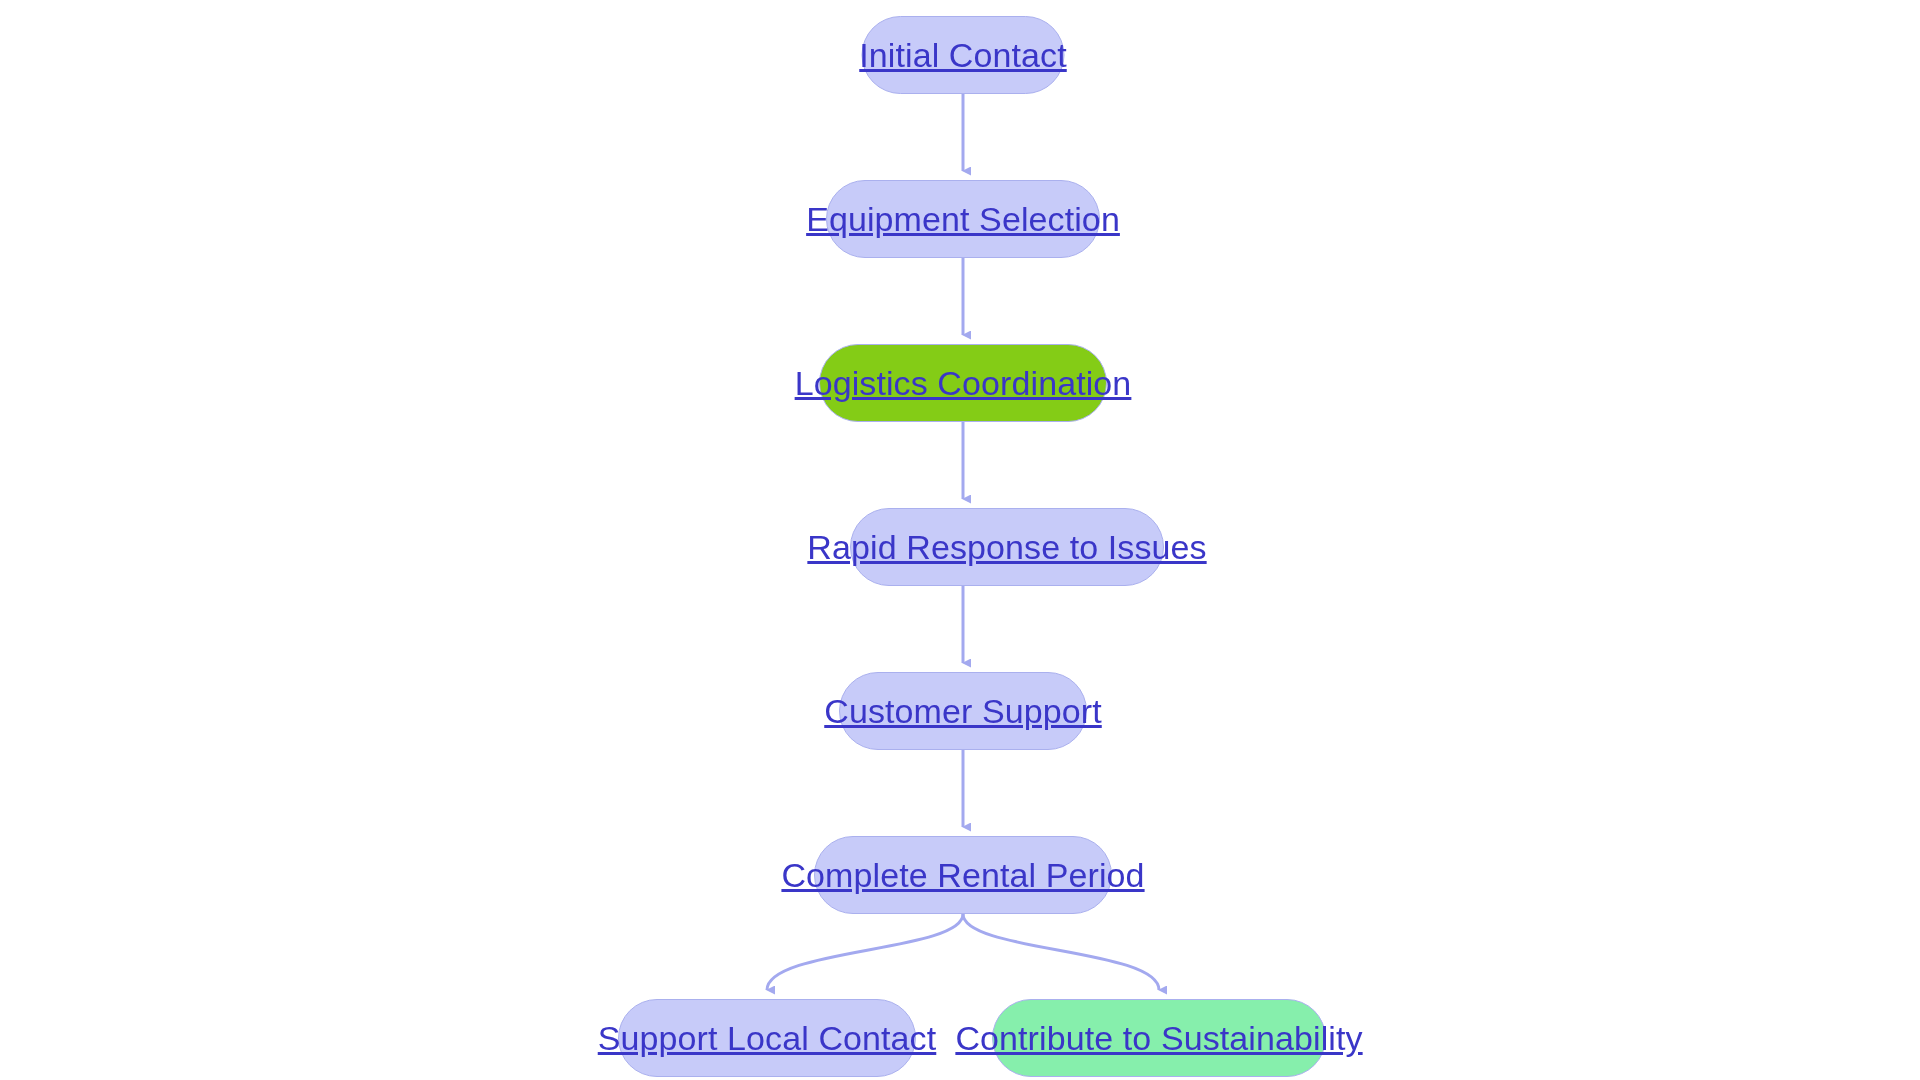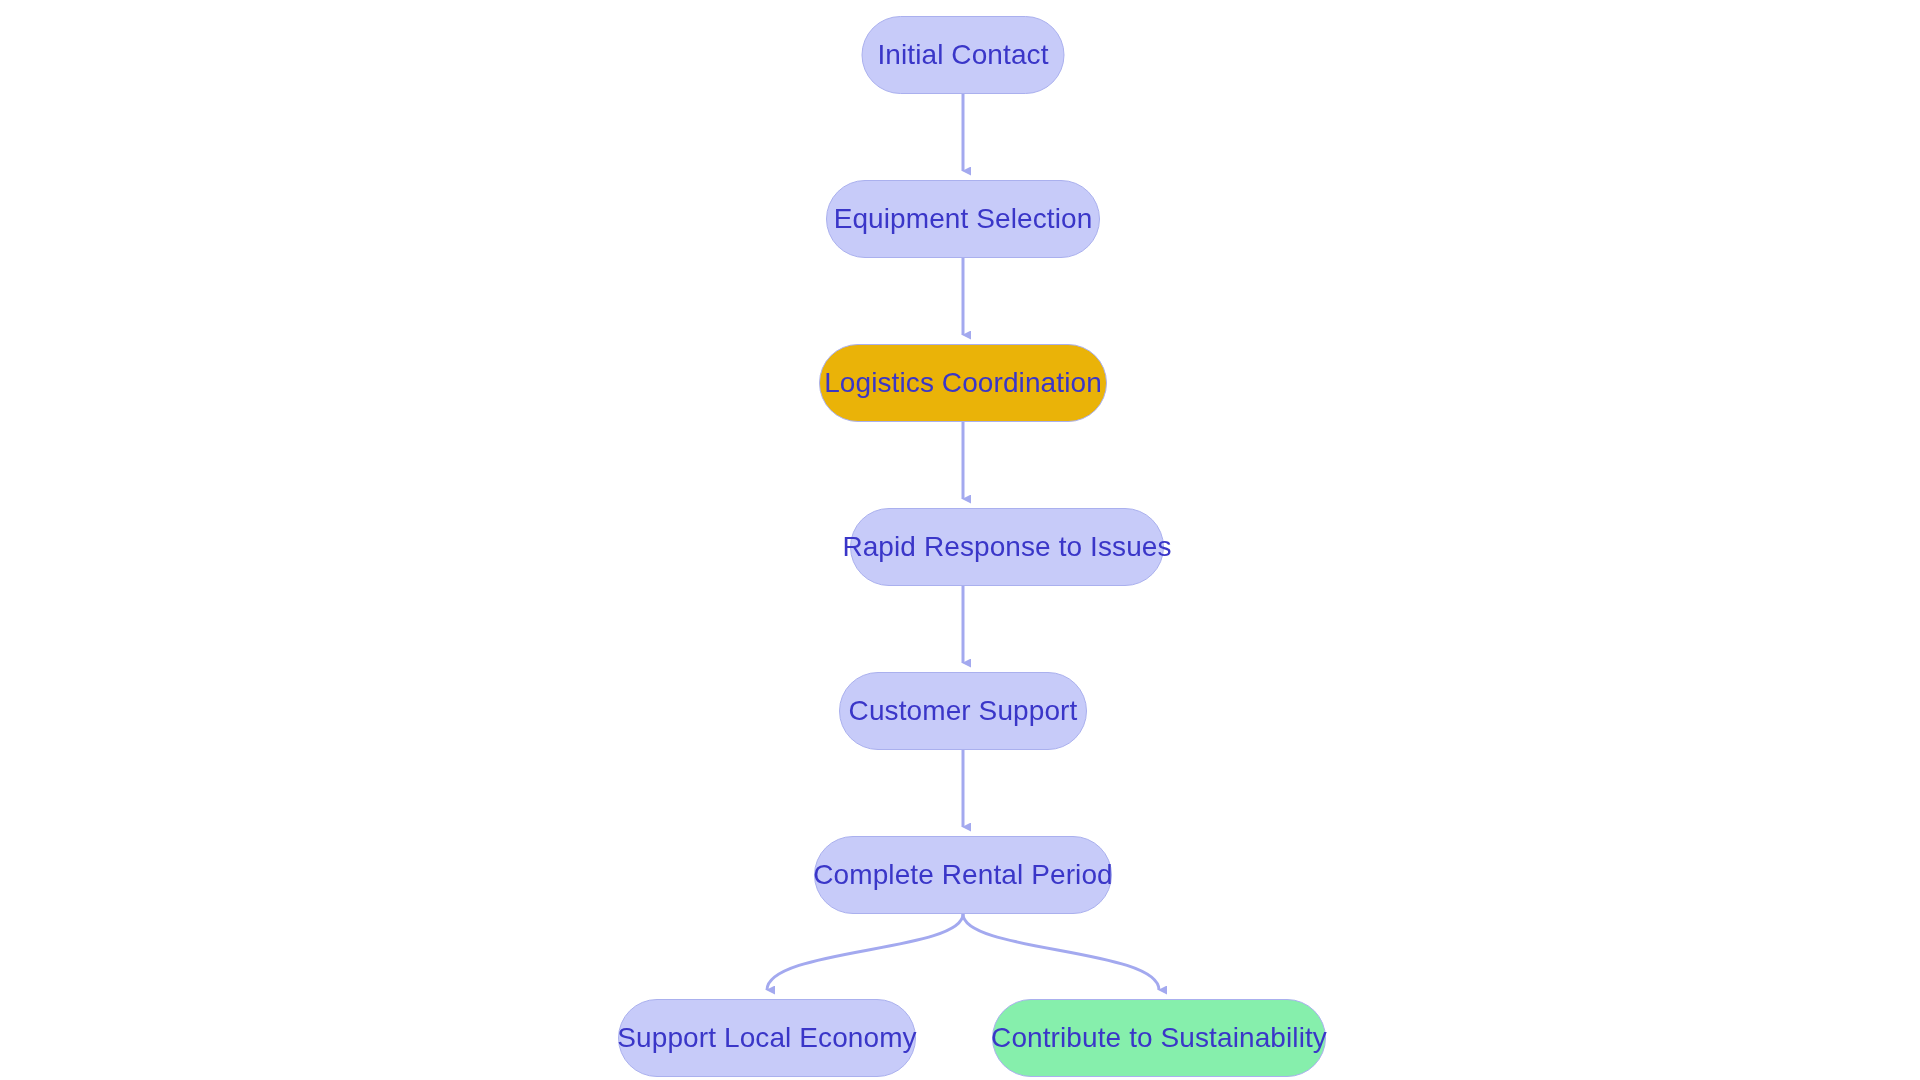--- a/index.html
+++ b/index.html
@@ -36,25 +36,26 @@
     justify-content: center;
     background: #c7cbf9;
     border: 1.5px solid #aab0ee;
     border-radius: 999px;
     height: 78px;
     transform: translate(-50%, -50%);
     white-space: nowrap;
   }
   .node-label {
     color: #3a36c8;
-    font-size: 28px;
+    font-size: 34px;
     font-weight: 400;
     letter-spacing: 0.1px;
     line-height: 1;
     font-family: "Liberation Sans", "DejaVu Sans", sans-serif;
+    text-decoration: underline;
   }
 </style>
 </head>
 <body>
 
 <div id="canvas">
 
   <svg id="edge-layer" viewBox="0 0 1920 1080" width="1920" height="1080" xmlns="http://www.w3.org/2000/svg">
     <defs>
       <marker id="arrowhead" markerWidth="9" markerHeight="9" refX="4.5" refY="8" orient="auto" markerUnits="userSpaceOnUse">
@@ -72,33 +73,33 @@
       </g>
   </svg>
 
   <div id="nodes-layer">
       <div class="node" style="left: 963px; top: 55px; width: 203px; background: rgb(199, 203, 249); border-color: rgb(170, 176, 238);">
         <span class="node-label" style="color: rgb(58, 54, 200);">Initial Contact</span>
       </div>
       <div class="node" style="left: 963px; top: 219px; width: 274px; background: rgb(199, 203, 249); border-color: rgb(170, 176, 238);">
         <span class="node-label" style="color: rgb(58, 54, 200);">Equipment Selection</span>
       </div>
-      <div class="node" style="left: 963px; top: 383px; width: 288px; background: #eab308; border-color: rgb(170, 176, 238);">
+      <div class="node" style="left: 963px; top: 383px; width: 288px; background: #84cc16; border-color: rgb(170, 176, 238);">
         <span class="node-label" style="color: rgb(58, 54, 200);">Logistics Coordination</span>
       </div>
       <div class="node" style="left: 963px; top: 547px; width: 314px; background: rgb(199, 203, 249); border-color: rgb(170, 176, 238); margin-left: 44px;">
         <span class="node-label" style="color: rgb(58, 54, 200);">Rapid Response to Issues</span>
       </div>
       <div class="node" style="left: 963px; top: 711px; width: 248px; background: rgb(199, 203, 249); border-color: rgb(170, 176, 238);">
         <span class="node-label" style="color: rgb(58, 54, 200);">Customer Support</span>
       </div>
       <div class="node" style="left: 963px; top: 875px; width: 298px; background: rgb(199, 203, 249); border-color: rgb(170, 176, 238);">
         <span class="node-label" style="color: rgb(58, 54, 200);">Complete Rental Period</span>
       </div>
       <div class="node" style="left: 767px; top: 1038px; width: 298px; background: rgb(199, 203, 249); border-color: rgb(170, 176, 238);">
-        <span class="node-label" style="color: rgb(58, 54, 200);">Support Local Economy</span>
+        <span class="node-label" style="color: rgb(58, 54, 200);">Support Local Contact</span>
       </div>
       <div class="node" style="left: 1159px; top: 1038px; width: 334px; background: #86efac; border-color: rgb(170, 176, 238);">
         <span class="node-label" style="color: rgb(58, 54, 200);">Contribute to Sustainability</span>
       </div>
     </div>
 
 </div>
 
 </body></html>

